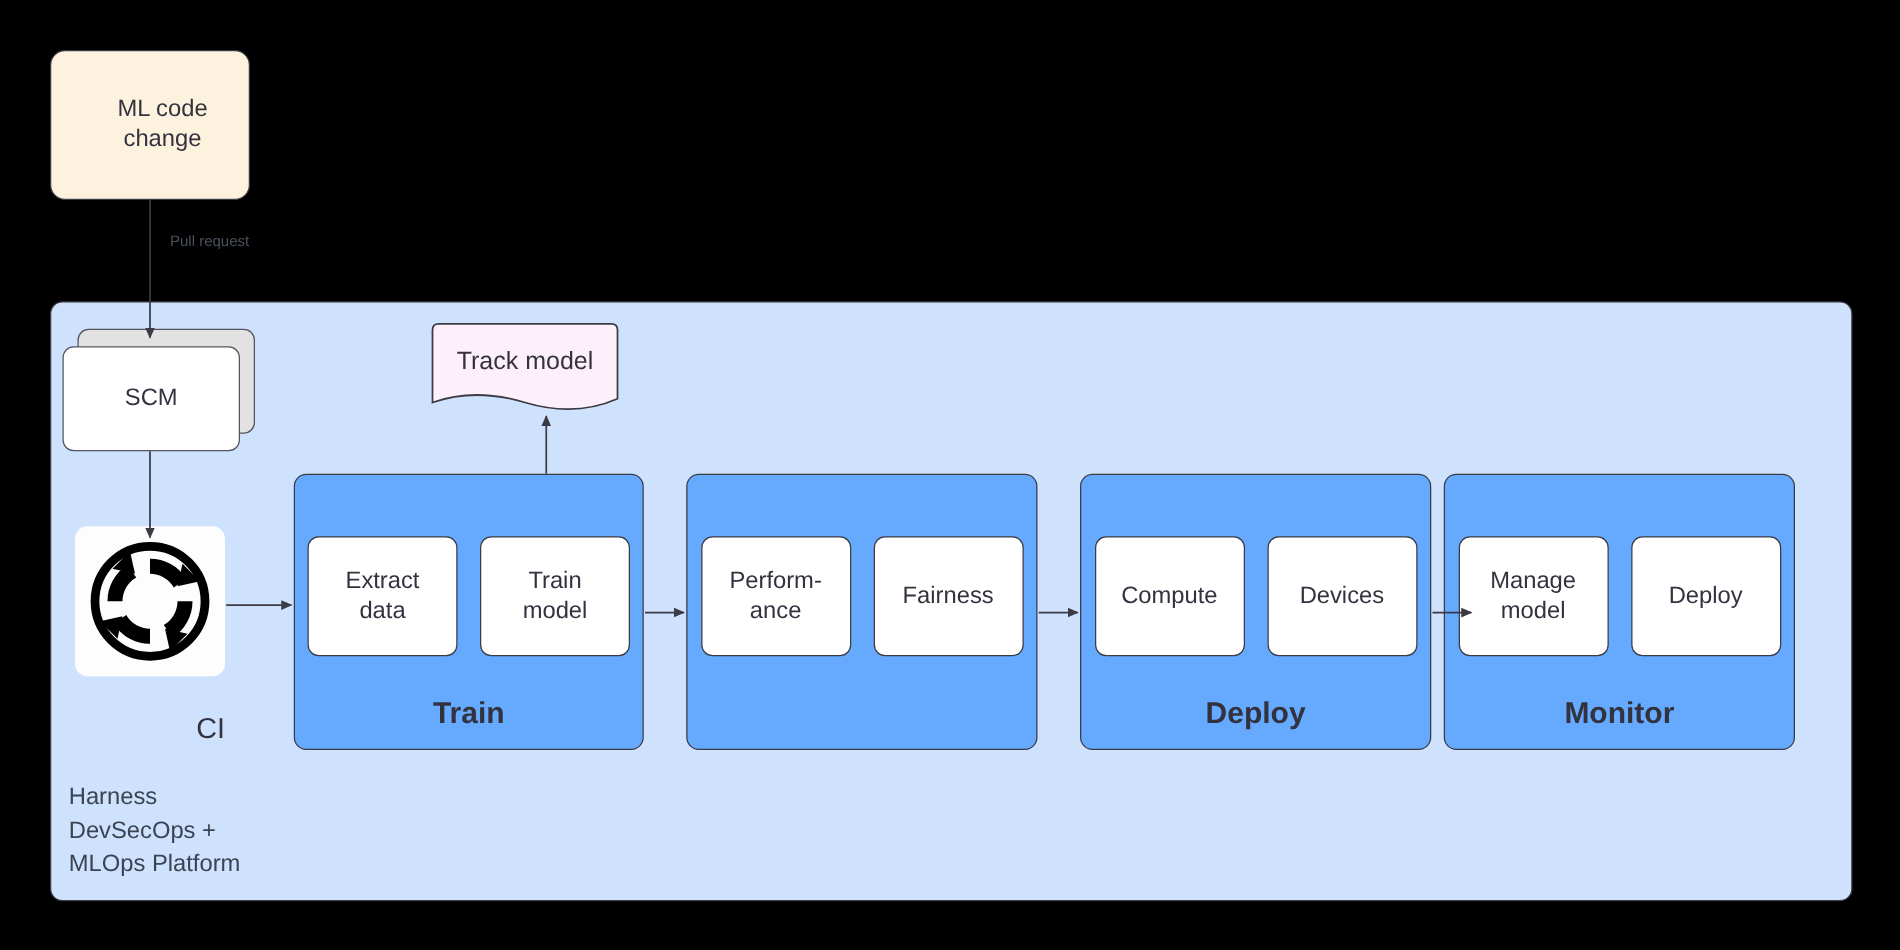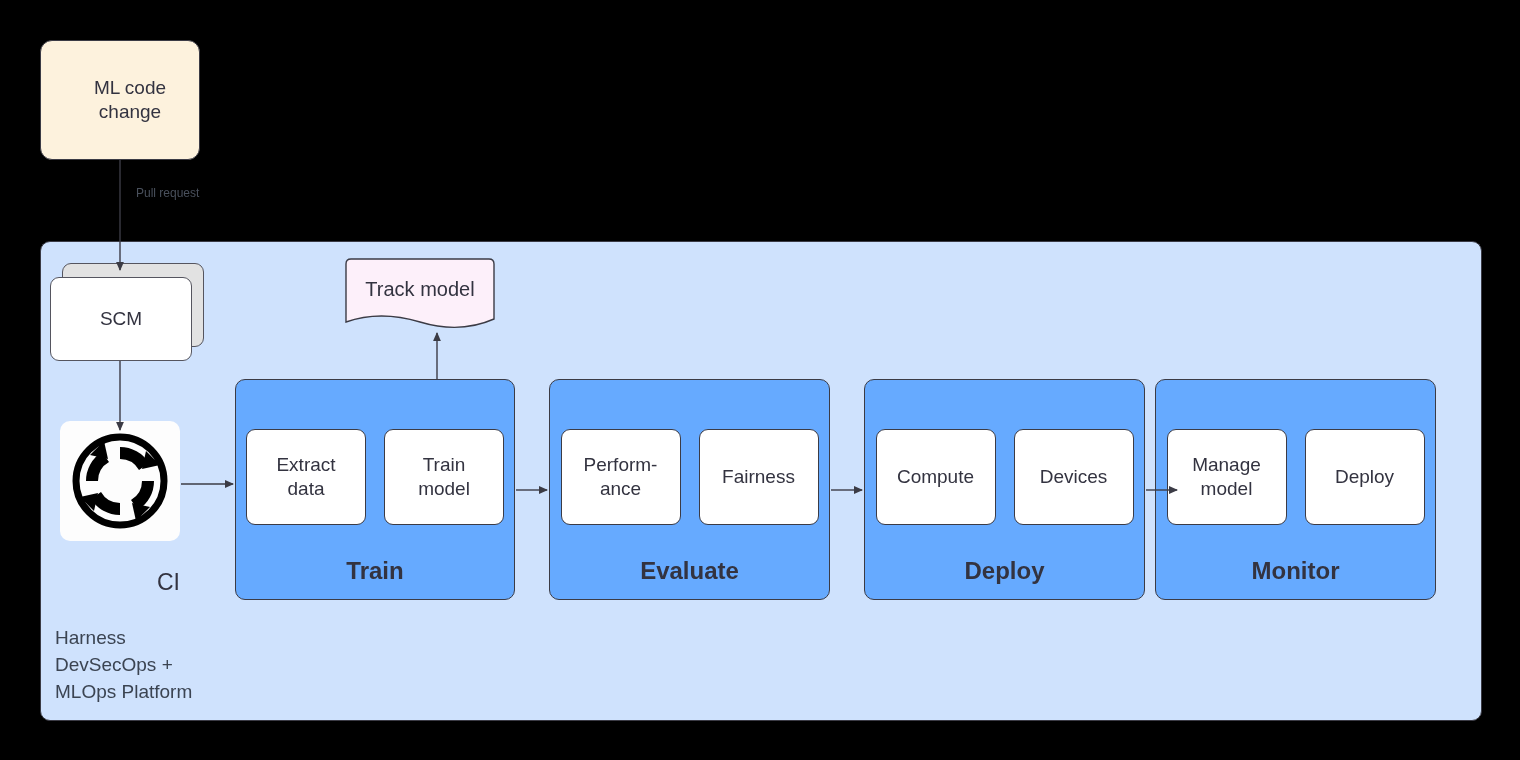--- a/index.html
+++ b/index.html
@@ -265,21 +265,20 @@
     </div>
     <div class="stage-title">Train</div>
   </div>
 
   <div class="stage" id="stage-evaluate">
     <div class="sub-row">
       <div class="substep">Perform-
 ance</div>
       <div class="substep">Fairness</div>
     </div>
-    <div class="stage-title">Evaluate</div>
   </div>
 
   <div class="stage" id="stage-deploy">
     <div class="sub-row">
       <div class="substep">Compute</div>
       <div class="substep">Devices</div>
     </div>
     <div class="stage-title">Deploy</div>
   </div>
 

